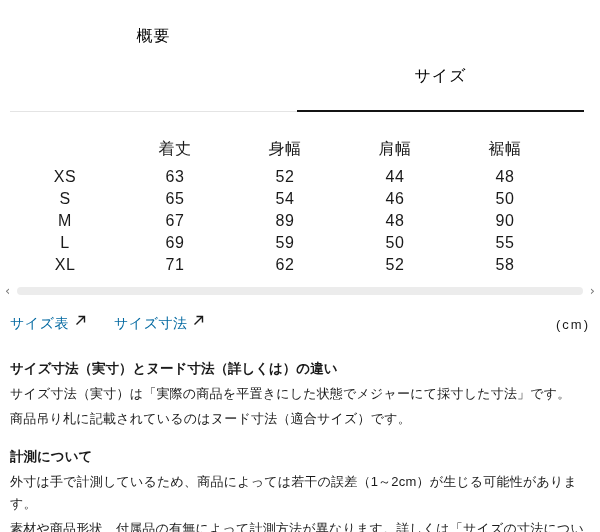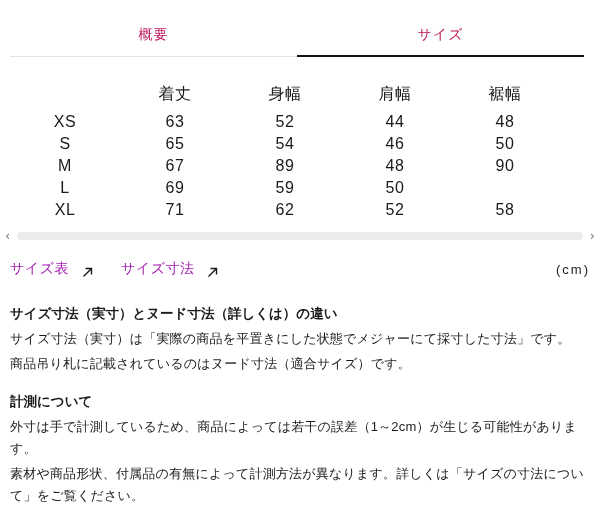--- a/index.html
+++ b/index.html
@@ -17,30 +17,31 @@
   .page { width: 600px; }
 
   
   .tabs {
     display: flex;
     margin: 20px 16px 0 10px;
   }
   .tab {
     flex: 1;
     text-align: center;
-    font-size: 14px;
+    font-size: 16px;
     padding: 6px 0 12px;
     border-bottom: 1px solid #e4e4e4;
     cursor: pointer;
-    color: #be185d;
+    color: #000000;
     letter-spacing: 1px;
   }
   .tab.active {
     border-bottom: 2px solid #141414;
-    padding-bottom: 9px;
+    padding-bottom: 23px;
+    margin-top: 40px;
   }
 
   
   .content { padding: 0 10px; }
 
   
   .size-table {
     margin-top: 24px;
     font-size: 16px;
   }
@@ -81,24 +82,24 @@
 
   
   .links-row {
     display: flex;
     align-items: center;
     margin-top: 19px;
     font-size: 14px;
   }
   .ext-link {
     display: inline-flex;
-    align-items: flex-end;
-    gap: 13px;
-    cursor: pointer;
-    color: #a21caf;
+    align-items: flex-start;
+    gap: 6px;
+    cursor: pointer;
+    color: #0369a1;
     text-decoration: none;
     margin-right: 28px;
     letter-spacing: 0.5px;
   }
   .ext-link svg { display: block; }
   .unit {
     margin-left: auto;
     margin-right: 0px;
     font-size: 13px;
     letter-spacing: 2px;
@@ -165,20 +166,21 @@
         <div class="tcell">67</div>
         <div class="tcell">89</div>
         <div class="tcell">48</div>
         <div class="tcell">90</div>
       </div>
       <div class="trow">
         <div class="tcell">L</div>
         <div class="tcell">69</div>
         <div class="tcell">59</div>
         <div class="tcell">50</div>
+        <div class="tcell">55</div>
       </div>
       <div class="trow">
         <div class="tcell">XL</div>
         <div class="tcell">71</div>
         <div class="tcell">62</div>
         <div class="tcell">52</div>
         <div class="tcell">58</div>
       </div>
     </div>
 

